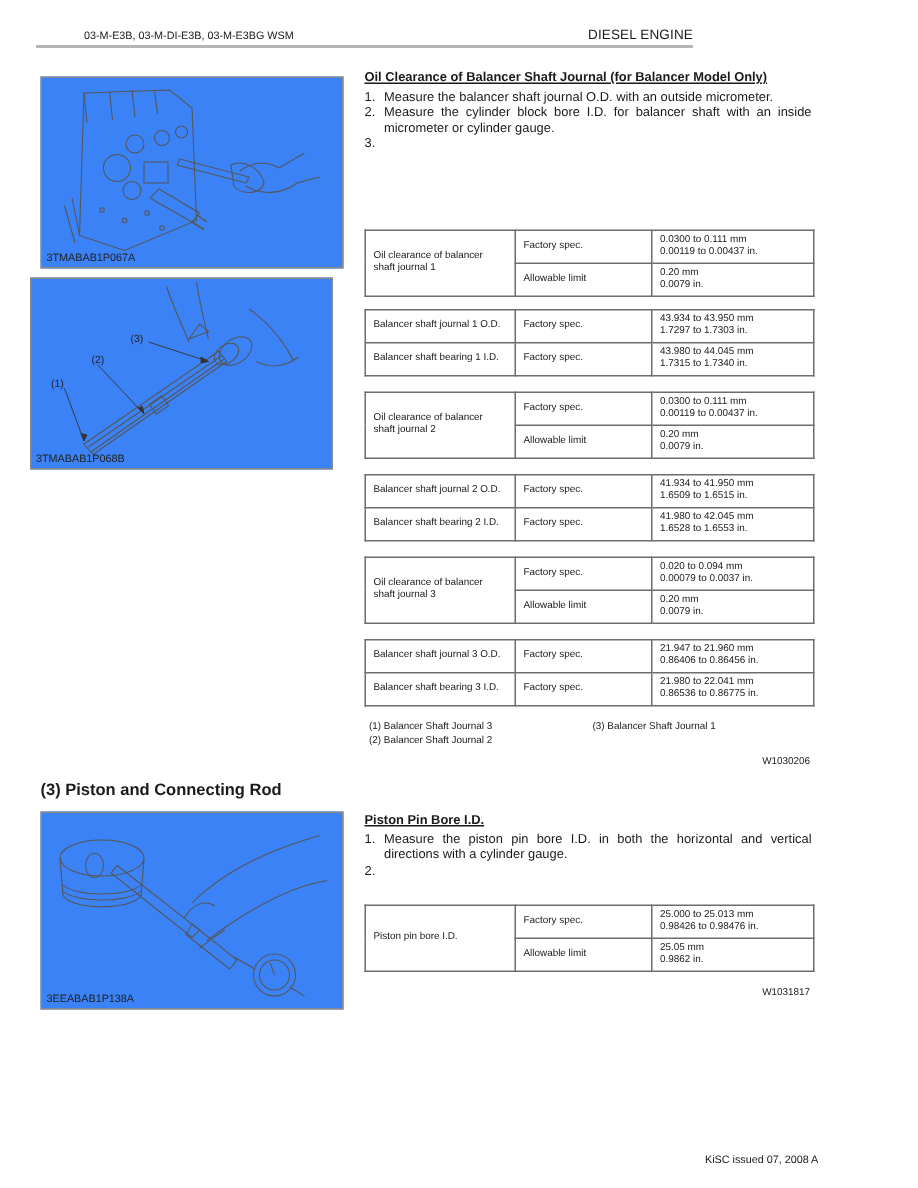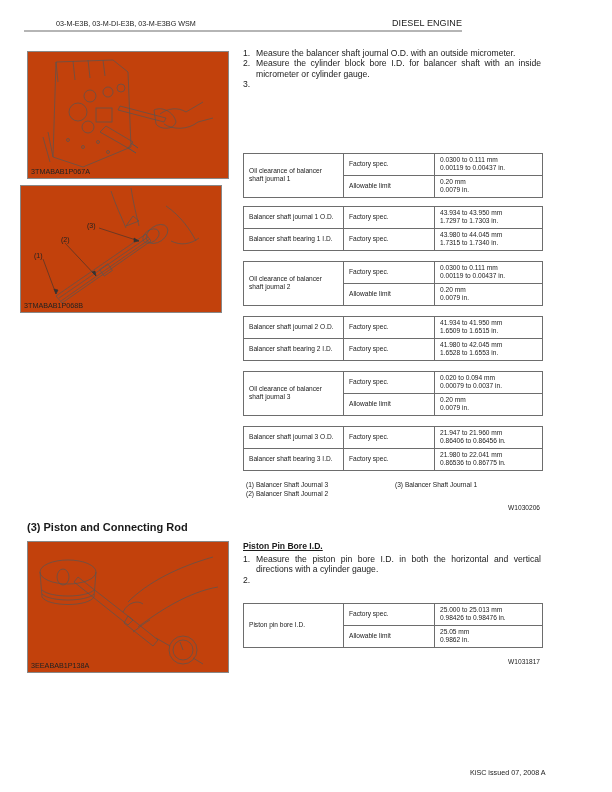--- a/index.html
+++ b/index.html
@@ -2,21 +2,21 @@
 <html><head>
 <meta charset="utf-8">
 <style>
   html, body { margin: 0; padding: 0; background: #ffffff; }
   body { width: 612px; height: 792px; position: relative; overflow: hidden;
          font-family: "Liberation Sans", sans-serif; color: #1a1a1a; }
   .abs { position: absolute; }
   .header-line { left: 24px; top: 30px; width: 438px; height: 2px; background: #b5b5b5; }
   .hdr-left { left: 24px; top: 19px; font-size: 7.2px; margin-left: 32px; }
   .hdr-right { left: 390px; top: 18px; width: 72px; text-align: right; font-size: 9px; letter-spacing: 0.1px; }
-  .figure { border: 1px solid #888; background: #c2410c; overflow: hidden; }
+  .figure { border: 1px solid #888; background: #3b82f6; overflow: hidden; }
   .fig-label { position: absolute; left: 3px; bottom: 2px; font-size: 7.2px; color: #222; }
   .section-title { font-weight: bold; text-decoration: underline; font-size: 8.6px; line-height: 11px; }
   .steps { margin: 0; padding: 0; list-style: none; font-size: 8.6px; line-height: 10.4px; }
   .steps li { position: relative; padding-left: 13px; text-align: justify; }
   .steps li .num { position: absolute; left: 0; top: 0; }
   table.spec { border-collapse: collapse; font-size: 6.6px; line-height: 8.4px; }
   table.spec td { border: 1px solid #6d6d6d; padding: 2px 5px; vertical-align: middle; }
   table.spec td.c1 { width: 89px; }
   table.spec td.c2 { width: 80px; }
   table.spec td.c3 { width: 97px; }
@@ -79,20 +79,21 @@
         <path d="M118 55 L113 52 L113 56 Z"></path>
     </g>
     <text x="13" y="72" font-size="7" fill="#222">(1)</text>
     <text x="40" y="56" font-size="7" fill="#222">(2)</text>
     <text x="66" y="42" font-size="7" fill="#222">(3)</text>
   </svg>
   <div class="fig-label">3TMABAB1P068B</div>
 </div>
 
 <div class="abs" style="left:243px; top:46px; width:298px;">
+  <div class="section-title">Oil Clearance of Balancer Shaft Journal (for Balancer Model Only)</div>
   <ol class="steps" style="margin-top:2px;">
     <li><span class="num">1.</span><span>Measure the balancer shaft journal O.D. with an outside micrometer.</span></li>
     <li><span class="num">2.</span><span>Measure the cylinder block bore I.D. for balancer shaft with an inside micrometer or cylinder gauge.</span></li>
     <li><span class="num">3.</span></li>
   </ol>
 </div>
 
 <table class="spec abs" style="left:243px; top:153px;">
   <tbody>
       <tr>

